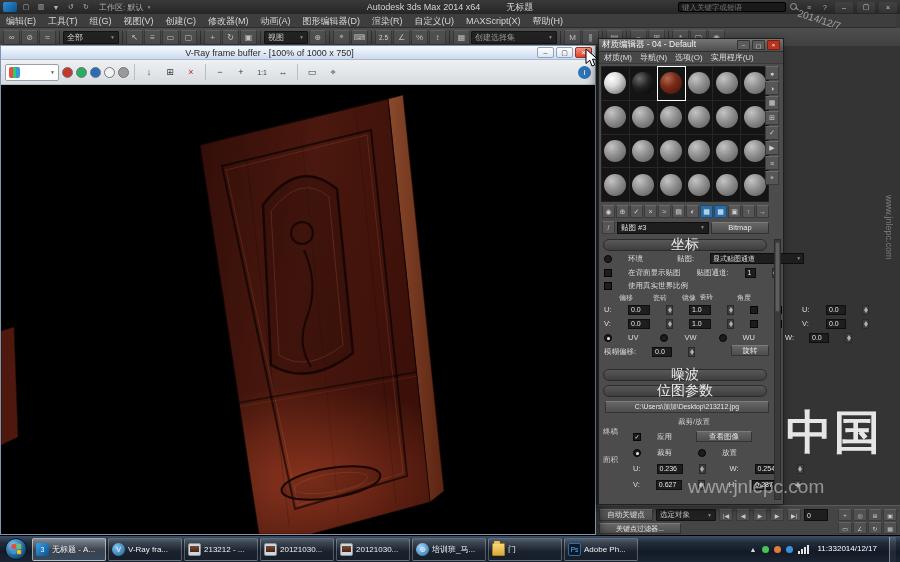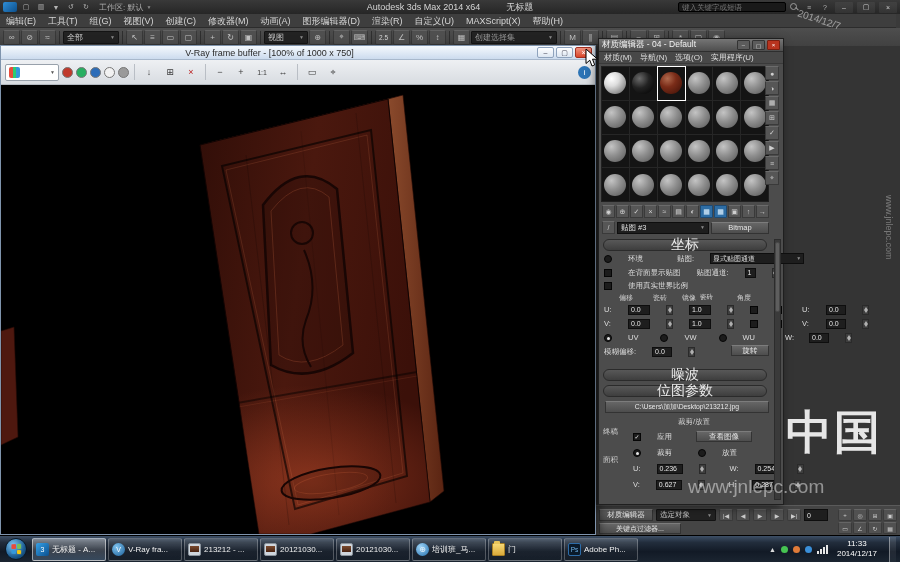--- a/index.html
+++ b/index.html
@@ -108,21 +108,21 @@
 .ic-img i{display:block;width:9px;height:6px;background:linear-gradient(#7a4a2e,#4a2413)}
 .ic-web{background:radial-gradient(circle at 35% 30%,#9fd4f7,#2470ad);border-radius:50%;color:rgba(255,255,255,.85);font-size:8px}
 .ic-folder{position:relative;background:linear-gradient(#f7d976,#d9a93a);border:1px solid #a87f24;border-radius:1px}
 .ic-folder::before{content:"";position:absolute;top:-3px;left:1px;width:6px;height:3px;background:#e8c45a;border-radius:1px 1px 0 0}
 .ic-ps{background:#0a1a2a;border:1px solid #2d6ca8;color:#6fb3e8;font-size:6.5px}
 #tray{margin-left:auto;display:flex;align-items:center;gap:5px;padding-right:2px;color:#e8e8e8}
 .tray-ic{font-size:7px;color:#dcdcdc}
 .tdot{width:7px;height:7px;border-radius:50%;display:block}
 .net{display:flex;align-items:flex-end;gap:1px;height:9px}
 .net i{display:block;width:2px;background:#e6e6e6}
-#clock{display:flex;flex-direction:column;align-items:center;justify-content:flex-start;font-size:8px;line-height:1.2;color:#fff;padding:0 4px;text-align:center}
+#clock{display:flex;flex-direction:row;align-items:center;justify-content:flex-start;font-size:8px;line-height:1.2;color:#fff;padding:0 4px;text-align:center}
 #show-desktop{width:7px;height:25px;margin-left:3px;border-left:1px solid rgba(255,255,255,.4);background:linear-gradient(rgba(255,255,255,.12),rgba(255,255,255,.03));flex:none}
 
 
 .wm{position:absolute;z-index:40;pointer-events:none;white-space:nowrap}
 #wm-big{left:786px;top:402px;font-size:46px;font-weight:bold;color:rgba(255,255,255,.88);letter-spacing:2px}
 #wm-url{left:688px;top:476px;font-size:19px;color:rgba(225,225,225,.55)}
 #wm-diag{left:797px;top:14px;font-size:10px;color:rgba(255,255,255,.5);transform:rotate(18deg)}
 #wm-side{left:884px;top:195px;font-size:9px;color:rgba(255,255,255,.33);writing-mode:vertical-rl}
 #cursor{position:absolute;left:585px;top:48px;z-index:60;pointer-events:none}
 </style>
@@ -592,21 +592,21 @@
         </span>
     </div>
 
     <div id="me-scroll">
         <div class="thumb"></div>
       </div>
   </div>
 
   <div id="anim">
     <div style="position:absolute;left:3px;top:3px;display:flex;gap:3px;align-items:center">
-      <div class="mbtn" style="width:54px;height:12px;font-size:7.5px">材质编辑器</div>
+      <div class="mbtn" style="width:54px;height:12px;font-size:7.5px">自动关键点</div>
       <div class="tcombo" style="width:60px;height:12px">
         <span style="font-size:7.5px">选定对象</span>
         <span class="tarrow">▼</span>
       </div>
       <span class="aico">|◀</span>
       <span class="aico">◀</span>
       <span class="aico">▶</span>
       <span class="aico">▶</span>
       <span class="aico">▶|</span>
       <span class="fld" style="width:24px;height:12px">0</span>

